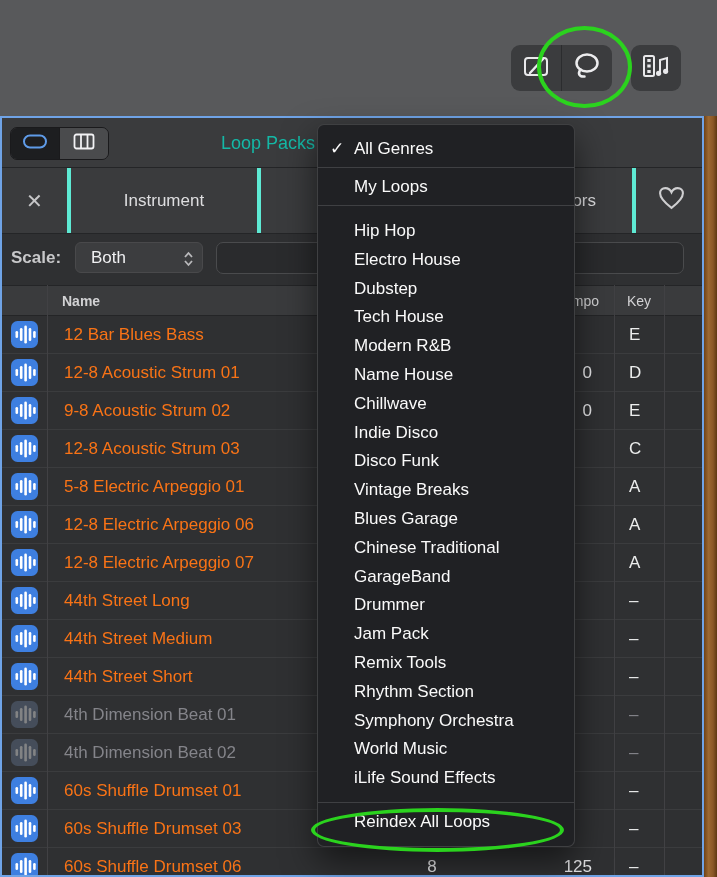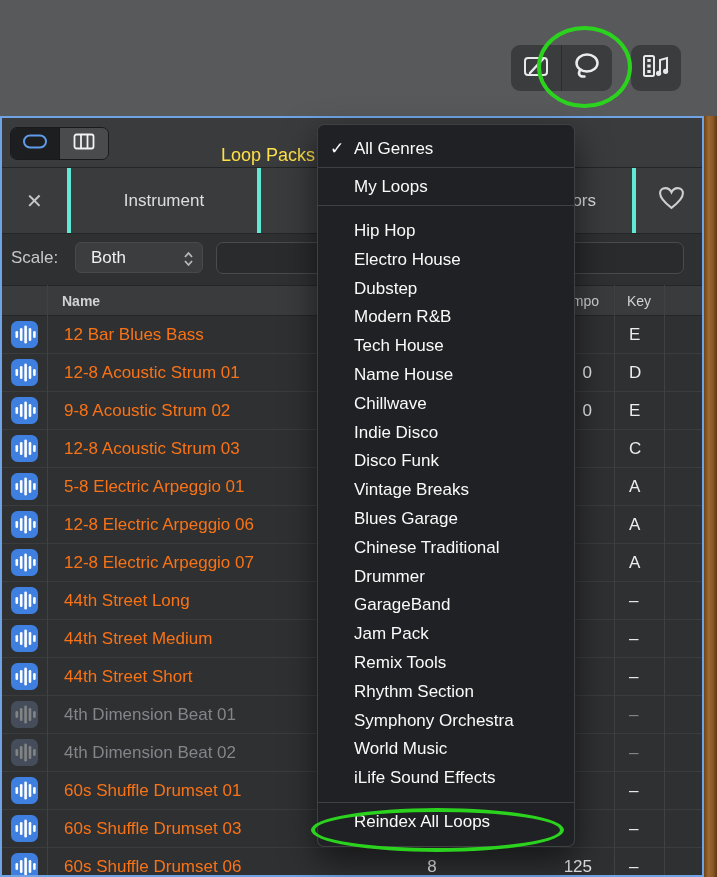--- a/index.html
+++ b/index.html
@@ -34,41 +34,41 @@
     background:#3a3b3d; border-bottom:1px solid #242527;
   }
   .view-toggle {
     position:absolute; left:8px; top:9px; height:33px; width:99px;
     display:flex; border-radius:7px; overflow:hidden; border:1px solid #1a1a1c;
   }
   .vt-cell { width:50px; display:flex; align-items:center; justify-content:center; }
   .vt-loops { background:#1d1e20; }
   .vt-cols  { background:#4a4b4d; border-left:1px solid #1a1a1c; }
   .panel-title {
-    position:absolute; left:219px; top:12px; height:50px; line-height:50px;
-    font-size:18px; color:#fde047; white-space:nowrap;
+    position:absolute; left:219px; top:0; height:50px; line-height:50px;
+    font-size:18px; color:#14b8a6; white-space:nowrap;
   }
 
   
   .filter-row {
     position:absolute; left:0; top:50px; right:0; height:66px;
     background:#3a3b3d; border-bottom:1px solid #242527;
   }
   .f-cell { position:absolute; top:0; height:100%; display:flex; align-items:center; justify-content:center; }
   .f-cell.bordered { border-left:4px solid #5eead4; }
   .f-x    { left:0;   width:65px;  font-size:20px; color:#c6c6c8; }
   .f-inst { left:65px;  width:190px; font-size:17px; color:#dedee0; }
   .f-genre{ left:255px; width:190px; }
   .f-desc { left:445px; width:185px; font-size:17px; color:#dedee0;
             justify-content:flex-end; padding-right:36px; white-space:nowrap; overflow:visible; }
   .f-fav  { left:630px; right:0; width:74px; }
 
   
   .scale-row { position:absolute; left:0; top:116px; right:0; height:48px; background:#2f3032; }
-  .scale-label { position:absolute; left:9px; top:0; height:48px; line-height:48px; font-size:17px; color:#c8c8ca; }
+  .scale-label { position:absolute; left:9px; top:0; height:48px; line-height:48px; font-size:17px; color:#c8c8ca;font-weight:bold; }
   .scale-btn {
     position:absolute; left:73px; top:8px; width:128px; height:31px;
     background:#3c3d3f; border:1px solid #49494b; border-radius:6px;
     display:flex; align-items:center; font-size:17px; color:#f0f0f2; padding-left:15px;
   }
   .scale-btn .chev { position:absolute; right:8px; top:7px; }
   .search-field {
     position:absolute; left:214px; top:8px; width:468px; height:32px;
     background:#2a2b2d; border:1px solid #4a4b4d; border-radius:7px;
     color:#e8e8ea; font-size:16px; padding:0 12px; outline:none;
@@ -481,31 +481,31 @@
     </div>
     <div class="menu-sep"></div>
     <div class="menu-row">
       <span>My Loops</span>
     </div>
     <div class="menu-sep gap-below"></div>
     <div id="genres">
         <div class="genre">Hip Hop</div>
         <div class="genre">Electro House</div>
         <div class="genre">Dubstep</div>
+        <div class="genre">Tech House</div>
         <div class="genre">Modern R&amp;B</div>
-        <div class="genre">Tech House</div>
         <div class="genre">Name House</div>
         <div class="genre">Chillwave</div>
         <div class="genre">Indie Disco</div>
         <div class="genre">Disco Funk</div>
         <div class="genre">Vintage Breaks</div>
         <div class="genre">Blues Garage</div>
         <div class="genre">Chinese Traditional</div>
+        <div class="genre">GarageBand</div>
         <div class="genre">Drummer</div>
-        <div class="genre">GarageBand</div>
         <div class="genre">Jam Pack</div>
         <div class="genre">Remix Tools</div>
         <div class="genre">Rhythm Section</div>
         <div class="genre">Symphony Orchestra</div>
         <div class="genre">World Music</div>
         <div class="genre">iLife Sound Effects</div>
       </div>
     <div class="menu-sep gap-above"></div>
     <div class="menu-footer">
       <span>Reindex All Loops</span>

